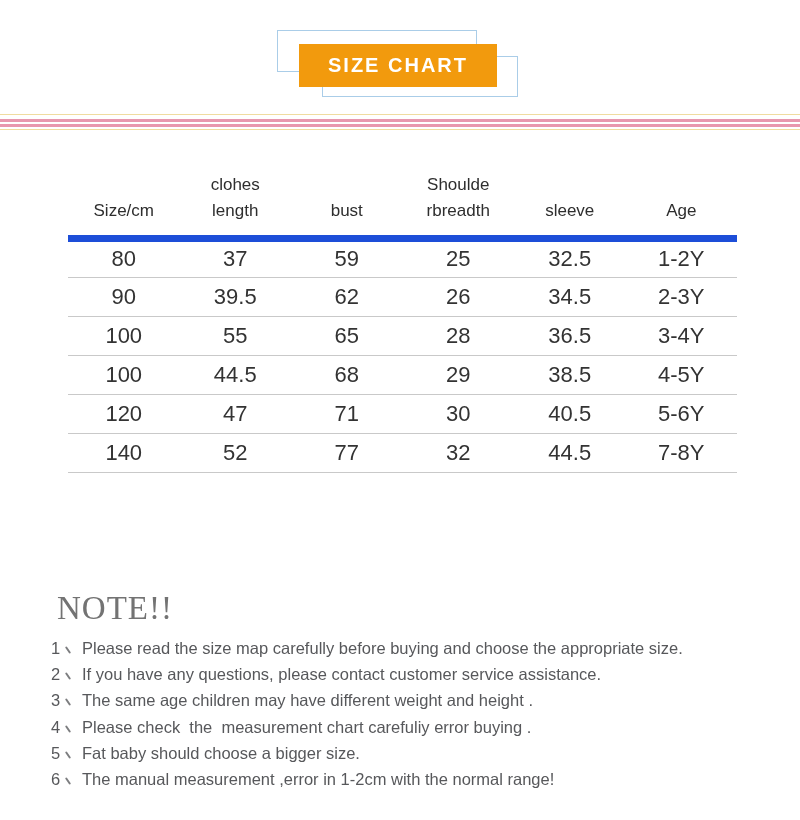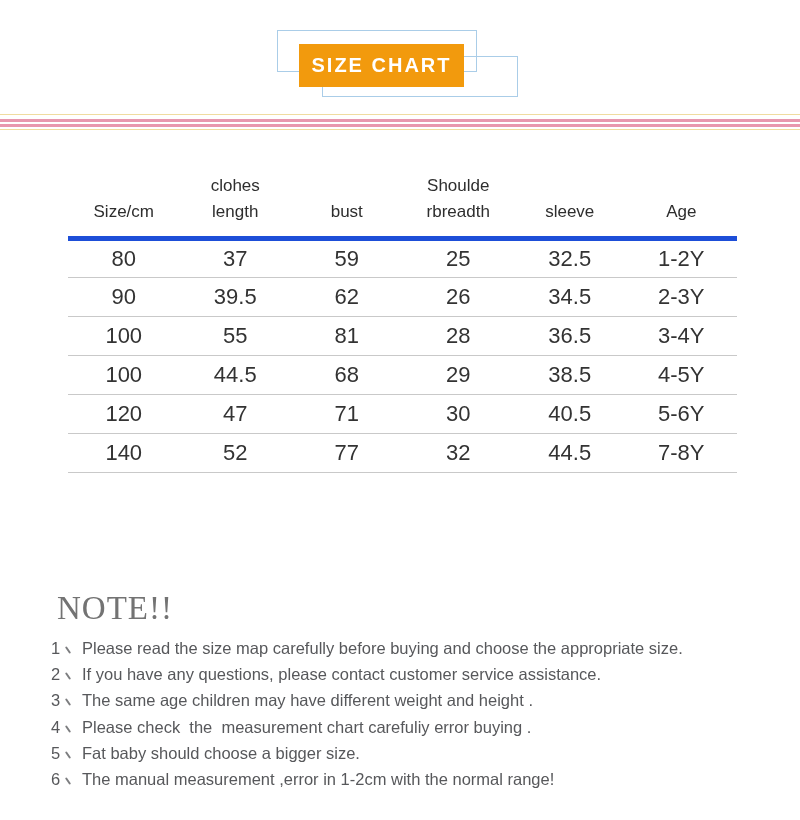--- a/index.html
+++ b/index.html
@@ -12,42 +12,42 @@
     background: #ffffff;
     overflow: hidden;
   }
 
   
   .banner-group { position: absolute; left: 277px; top: 30px; width: 242px; height: 68px; }
   .outline-a { position: absolute; left: 0; top: 0; width: 200px; height: 42px;
                border: 1px solid #aacde8; }
   .outline-b { position: absolute; left: 45px; top: 26px; width: 196px; height: 41px;
                border: 1px solid #aacde8; }
-  .orange-box { position: absolute; left: 22px; top: 14px; width: 165px; height: 43px;
+  .orange-box { position: absolute; left: 22px; top: 14px; width: 198px; height: 43px;
                 background: #f29a0d; z-index: 2;
                 display: flex; align-items: center; justify-content: center; }
   .orange-box .title-text { color: #ffffff; font-size: 20px; font-weight: bold;
                             letter-spacing: 2px; }
 
   
   .stripes { position: absolute; left: 0; top: 114px; width: 800px; }
   .stripe { width: 100%; }
   .stripe.yellow { height: 1px; background: #f0dca0; }
   .stripe.pink   { height: 3px; background: #e897ae; }
   .stripe.gap4   { height: 4px; }
   .stripe.gap2   { height: 2px; }
 
   
   table.size-table { position: absolute; left: 68px; top: 170px; width: 669px;
                      border-collapse: collapse; table-layout: fixed; }
   table.size-table th {
     height: 68px; vertical-align: bottom; padding-bottom: 11px;
     font-weight: normal; font-size: 17px; line-height: 26px;
     color: #2e2e2e; text-align: center; white-space: pre-line;
-    border-bottom: 5px solid #1d4ed8;
+    border-bottom: 7px solid #1d4ed8;
   }
   table.size-table td {
     height: 39px; text-align: center; vertical-align: middle;
     font-size: 22px; color: #333333;
     border-bottom: 1px solid #c9c9c9;
   }
 
   
   .note-heading { position: absolute; left: 57px; top: 590px;
                   font-family: Liberation Serif, serif;
@@ -111,21 +111,21 @@
           <td>90</td>
           <td>39.5</td>
           <td>62</td>
           <td>26</td>
           <td>34.5</td>
           <td>2-3Y</td>
         </tr>
         <tr>
           <td>100</td>
           <td>55</td>
-          <td>81</td>
+          <td>65</td>
           <td>28</td>
           <td>36.5</td>
           <td>3-4Y</td>
         </tr>
         <tr>
           <td>100</td>
           <td>44.5</td>
           <td>68</td>
           <td>29</td>
           <td>38.5</td>

